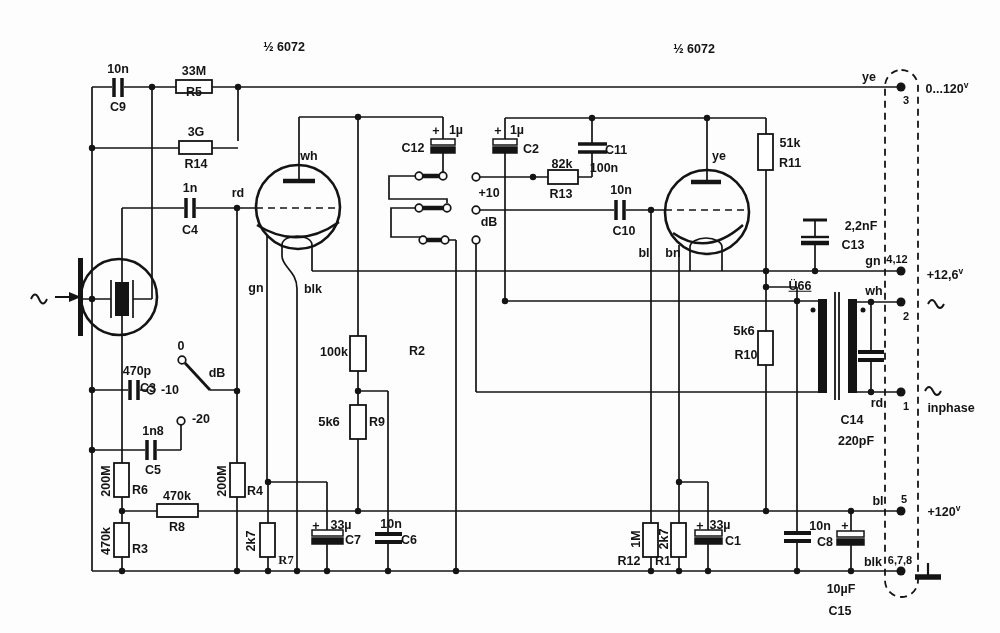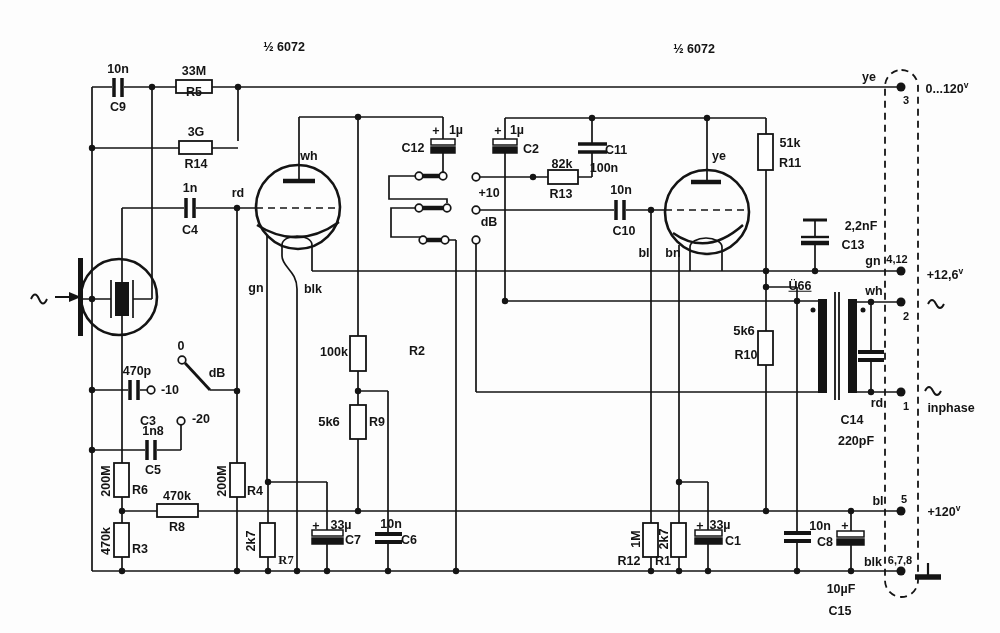--- a/index.html
+++ b/index.html
@@ -277,21 +277,21 @@
       <div class="lbl" style="left: 856px; top: 441px;">220pF</div>
       <div class="lbl" style="left: 334px; top: 352px;">100k</div>
       <div class="lbl" style="left: 377px; top: 351px; margin-left: 40px;">R2</div>
       <div class="lbl big" style="left: 329px; top: 421px;">5k6</div>
       <div class="lbl" style="left: 377px; top: 422px;">R9</div>
       <div class="lbl" style="left: 181px; top: 346px;">0</div>
       <div class="lbl" style="left: 217px; top: 373px;">dB</div>
       <div class="lbl" style="left: 170px; top: 390px;">-10</div>
       <div class="lbl" style="left: 201px; top: 419px;">-20</div>
       <div class="lbl" style="left: 137px; top: 371px;">470p</div>
-      <div class="lbl" style="left: 134px; top: 421px; padding-left: 28px;">C3</div>
+      <div class="lbl" style="left: 134px; top: 388px; padding-left: 28px;">C3</div>
       <div class="lbl" style="left: 153px; top: 431px;">1n8</div>
       <div class="lbl" style="left: 153px; top: 470px;">C5</div>
       <div class="lbl rot" style="left: 106px; top: 481px;">200M</div>
       <div class="lbl" style="left: 140px; top: 490px;">R6</div>
       <div class="lbl rot" style="left: 222px; top: 481px;">200M</div>
       <div class="lbl" style="left: 255px; top: 491px;">R4</div>
       <div class="lbl rot" style="left: 106px; top: 541px;">470k</div>
       <div class="lbl" style="left: 140px; top: 549px;">R3</div>
       <div class="lbl" style="left: 177px; top: 496px;">470k</div>
       <div class="lbl" style="left: 177px; top: 527px;">R8</div>

